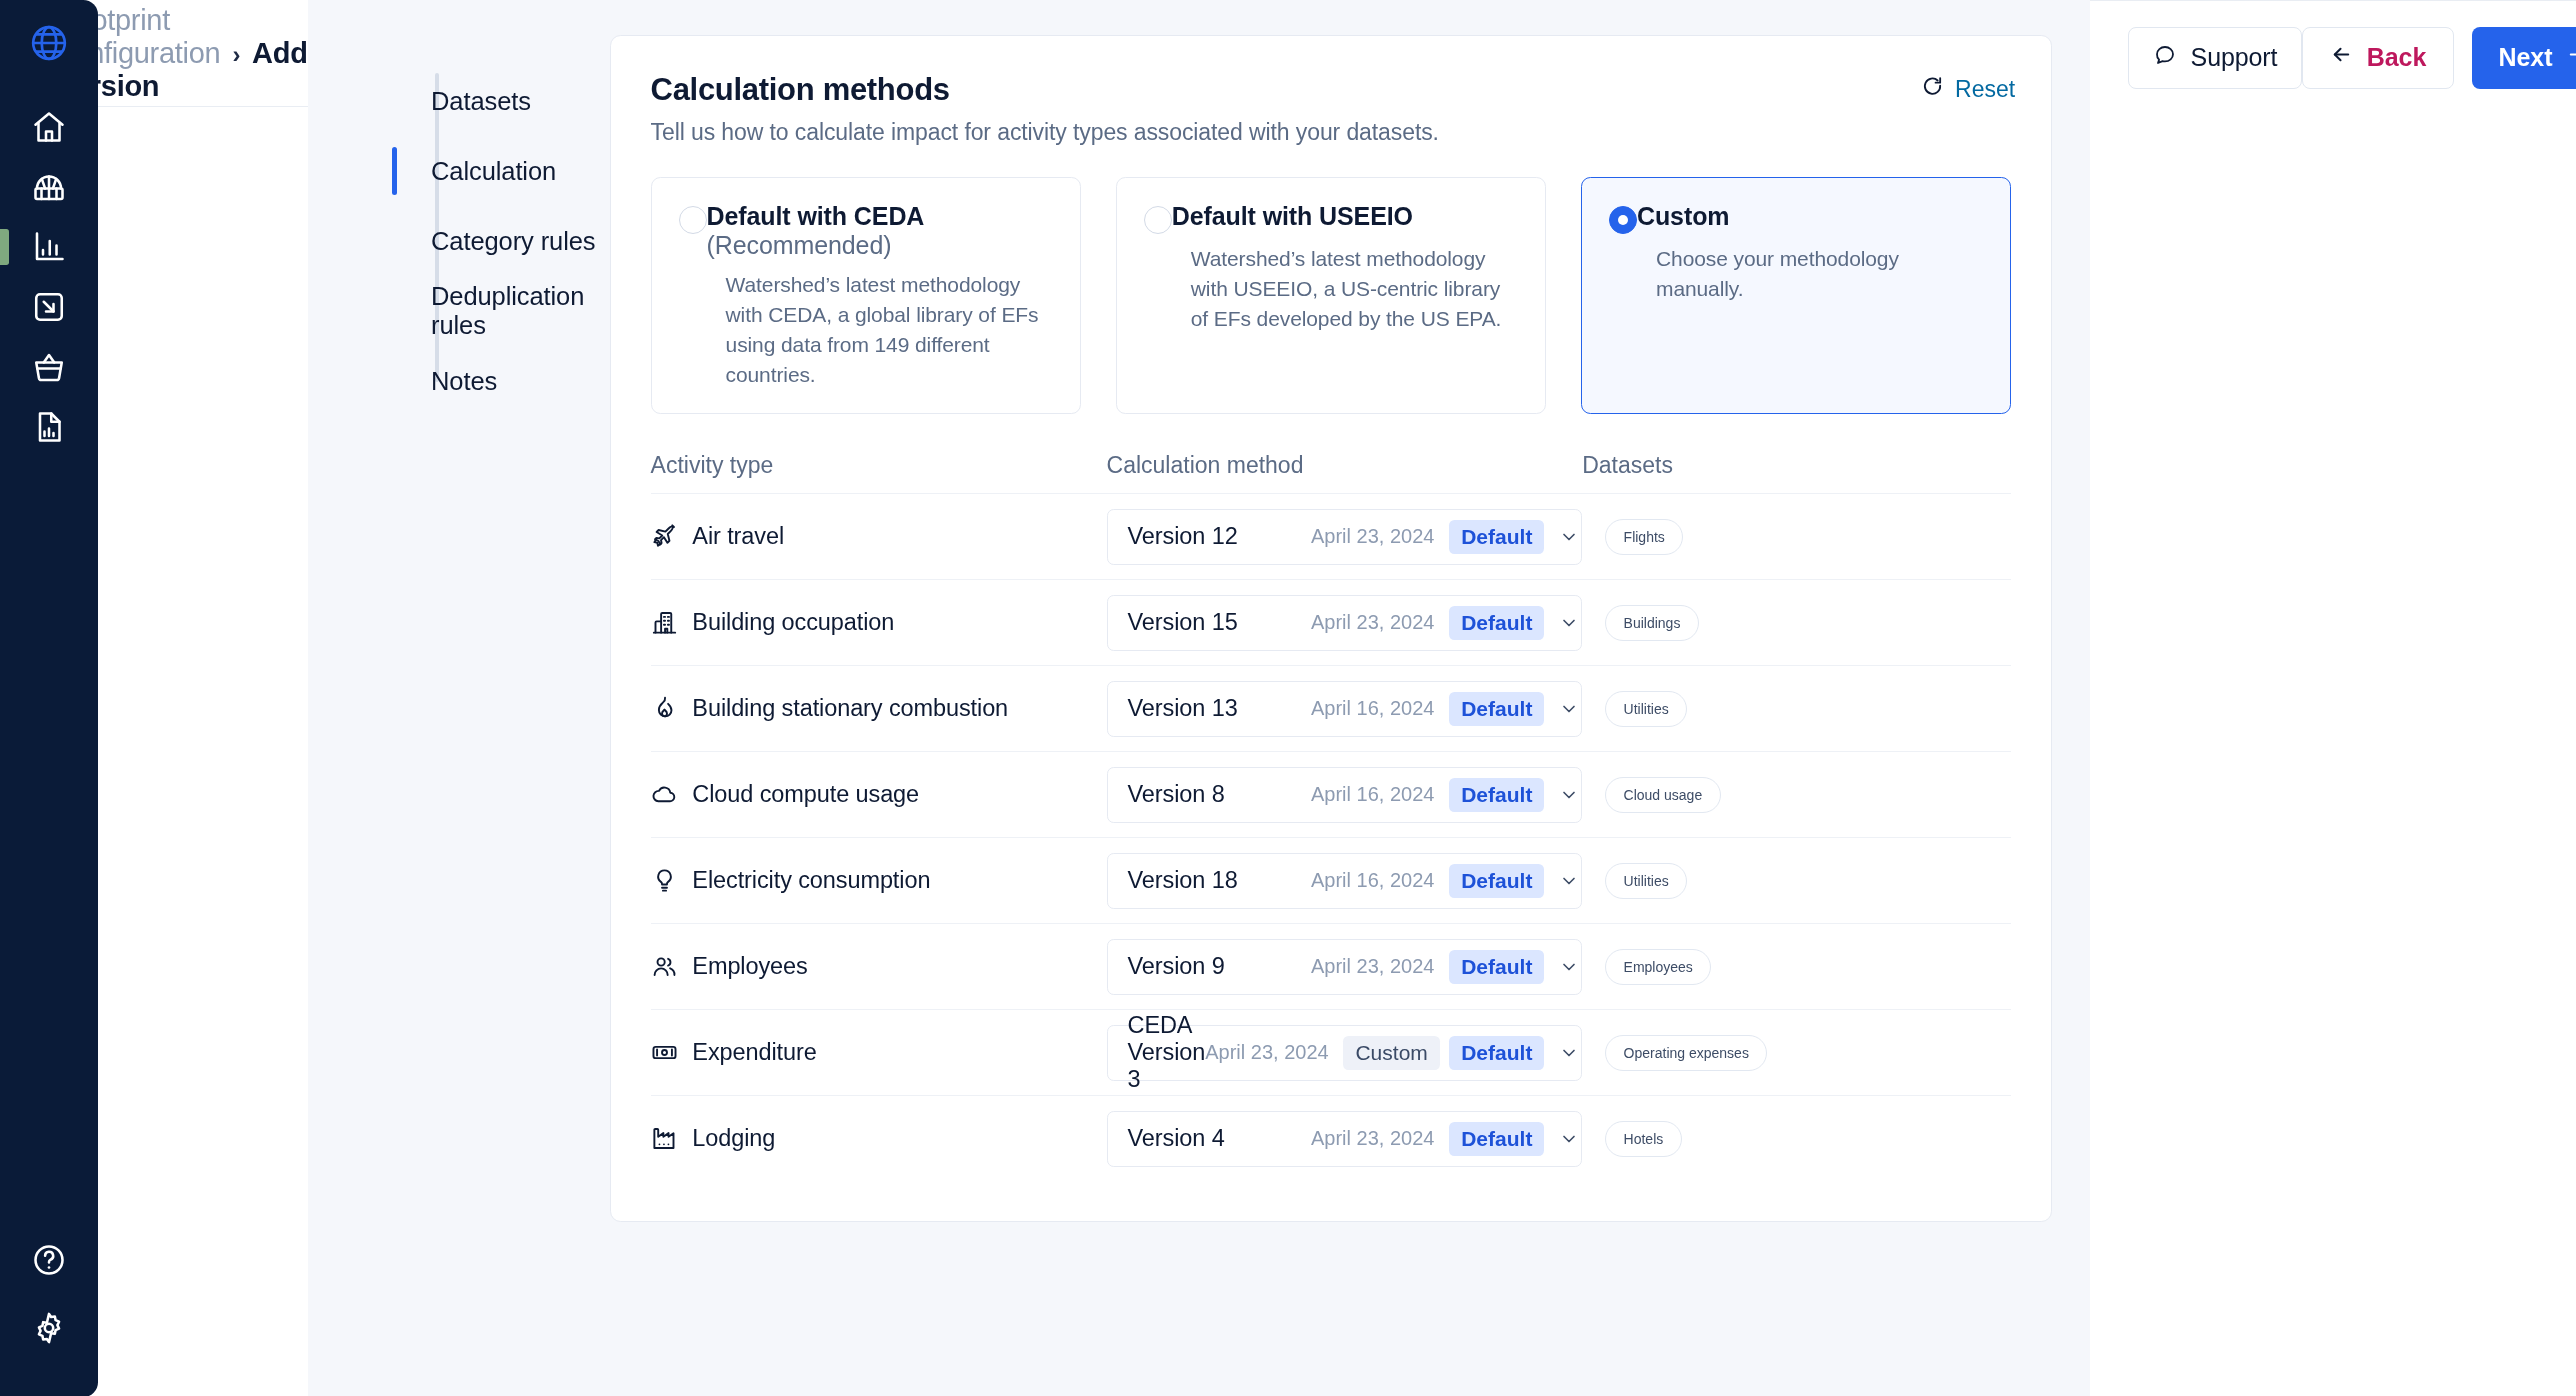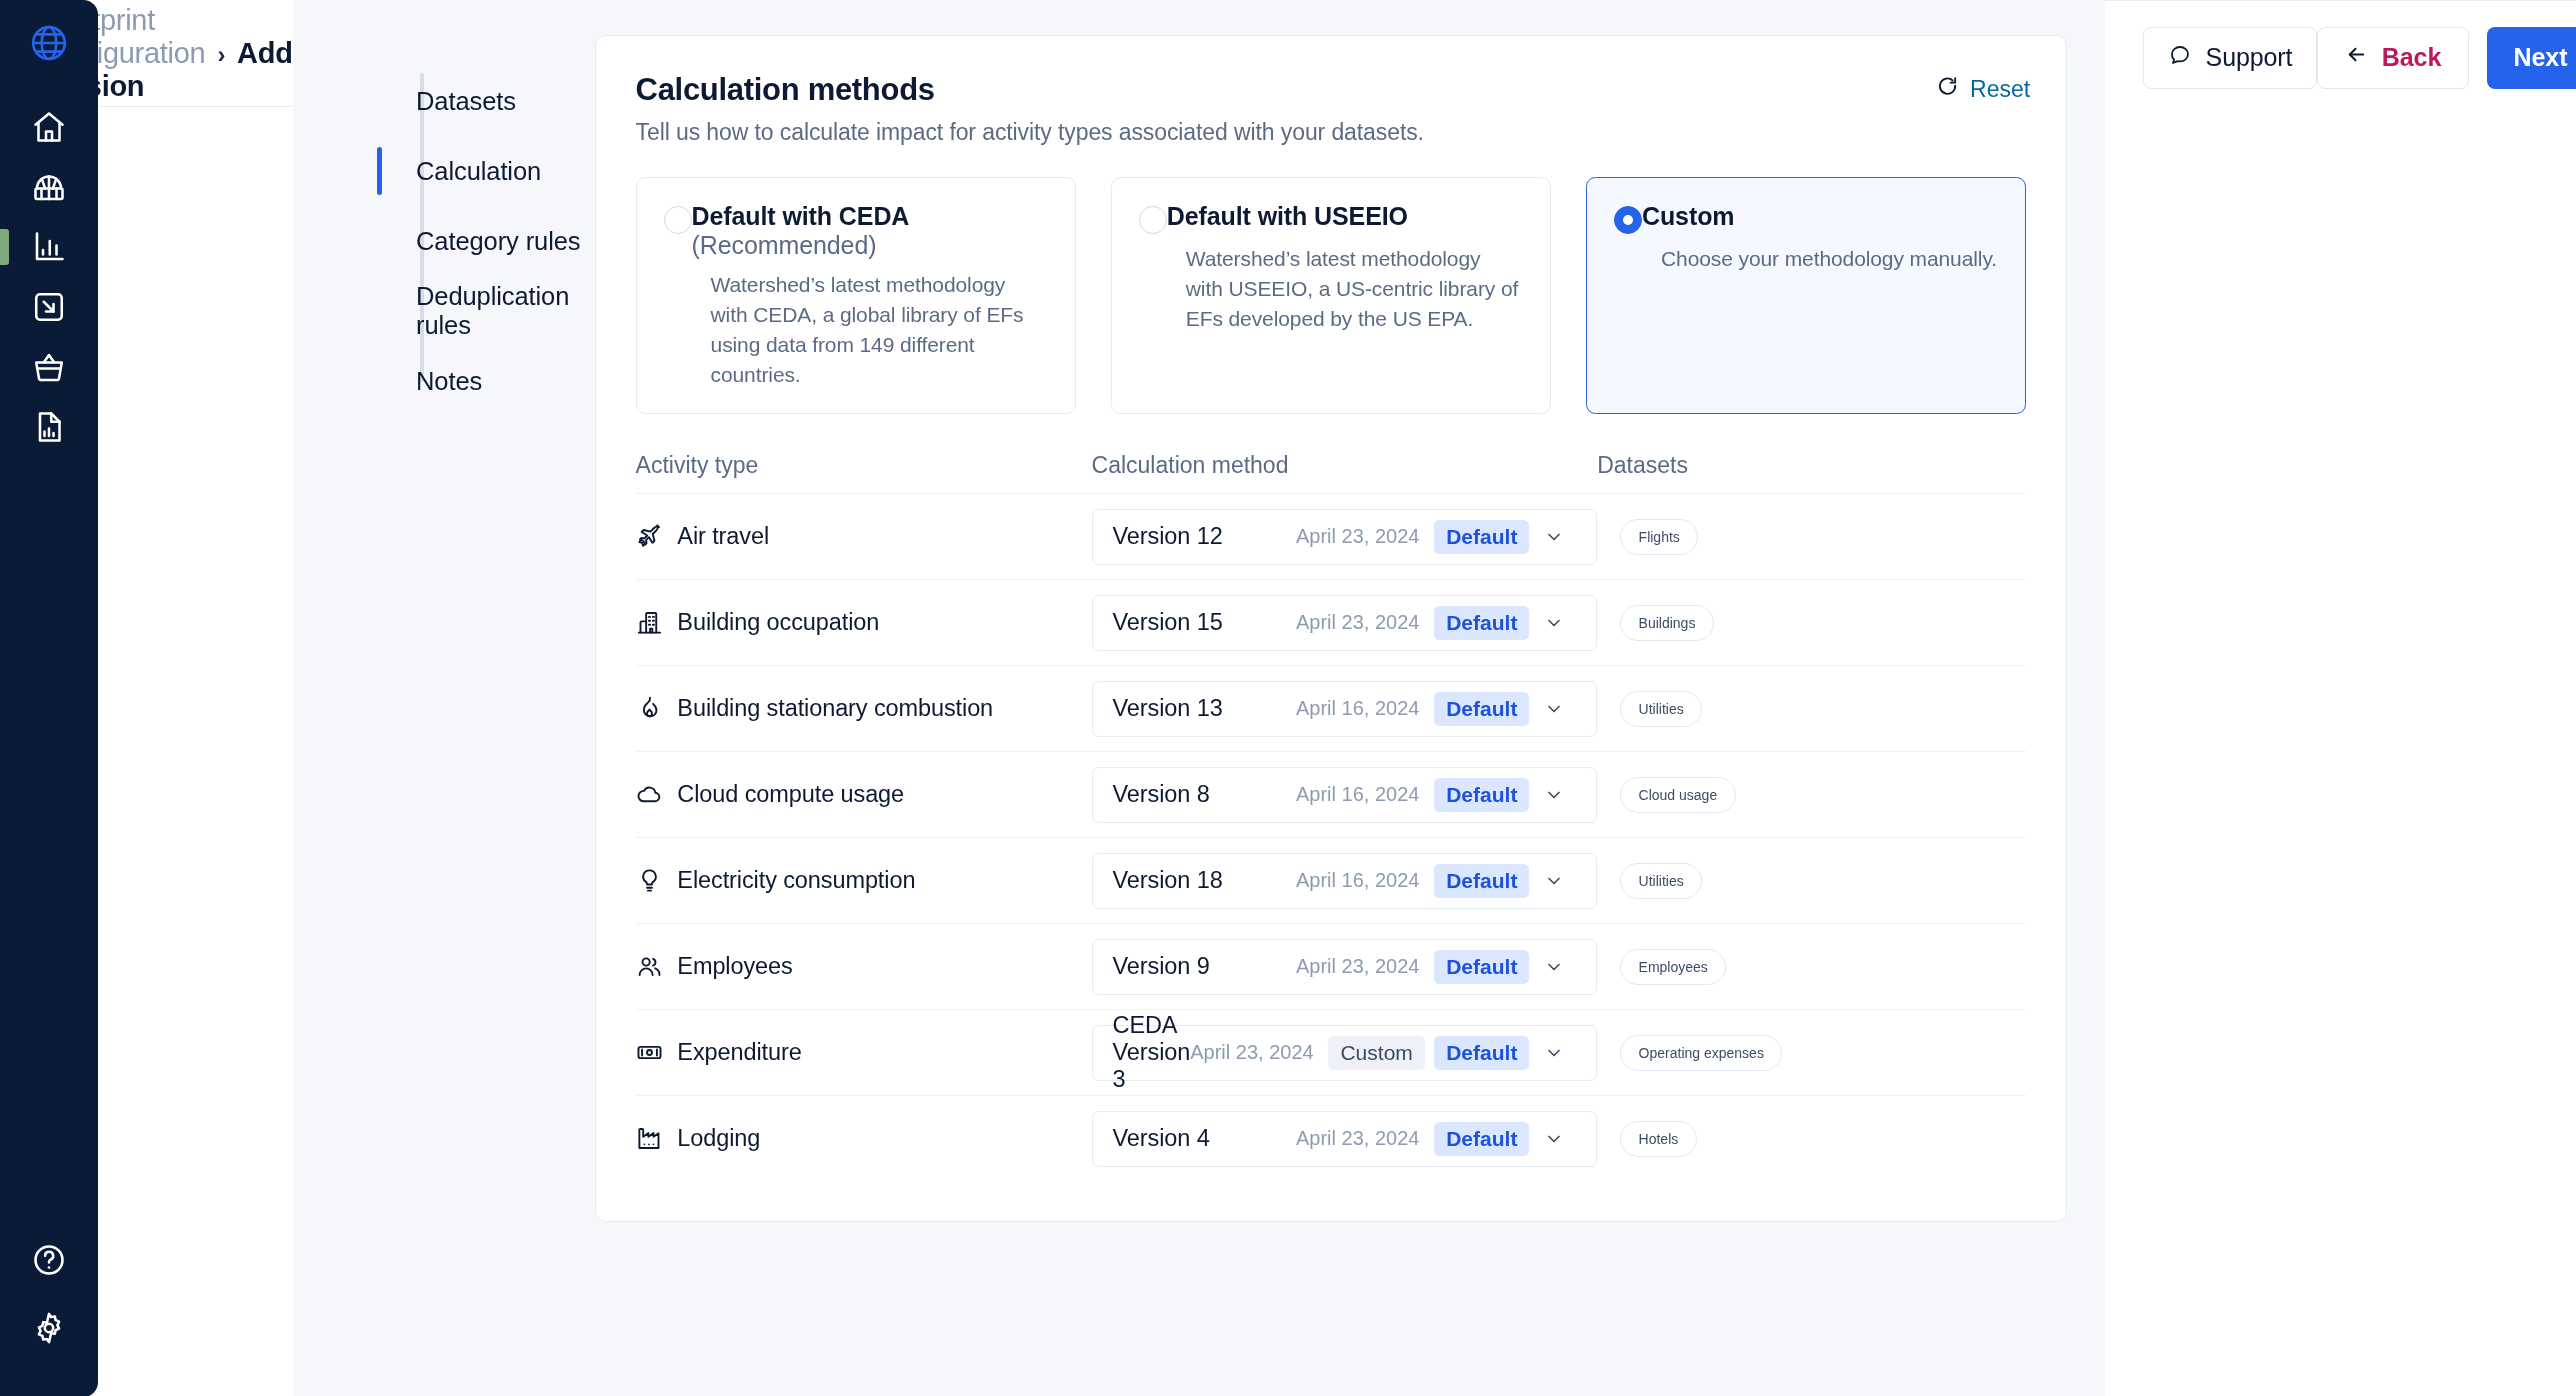--- a/index.html
+++ b/index.html
@@ -146,21 +146,21 @@
   }
   .act { display: flex; align-items: center; gap: 14.8px; flex: 0 0 456px; }
   .act-label { font-size: 23.5px; color: #0e1a33; letter-spacing: -0.1px; }
   .act svg { display: block; flex: 0 0 auto; }
 
   .method-field {
     flex: 1; height: 56px;
     border: 0.7px solid #e6eaf2; border-radius: 6.7px;
     background: #fff;
     display: flex; align-items: center;
-    padding: 0 32px 0 20px; gap: 0; cursor: pointer;
+    padding: 0 2px 0 20px; gap: 0; cursor: pointer;
   }
   .mf-version { font-size: 23.5px; color: #0e1a33; flex: 1; letter-spacing: -0.1px; }
   .mf-date { font-size: 20px; color: #8d9bb1; margin-right: 14.8px; white-space: nowrap; }
   .chip {
     font-size: 21px; padding: 5.4px 12px; border-radius: 5.4px; white-space: nowrap;
   }
   .chip-custom { background: #eef1f8; color: #3a4a66; margin-right: 9.4px; }
   .chip-default { background: #dbe6ff; color: #1e52d8; font-weight: 700; }
   .caret { margin-left: 14.8px; display: flex; align-items: center; }
 

